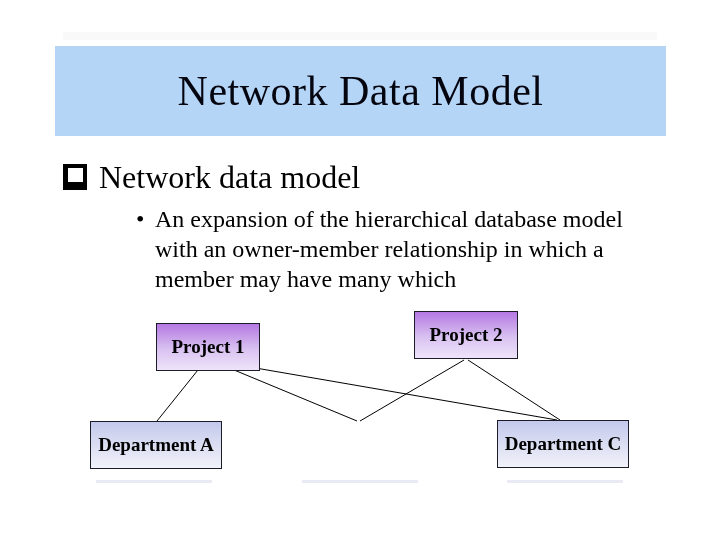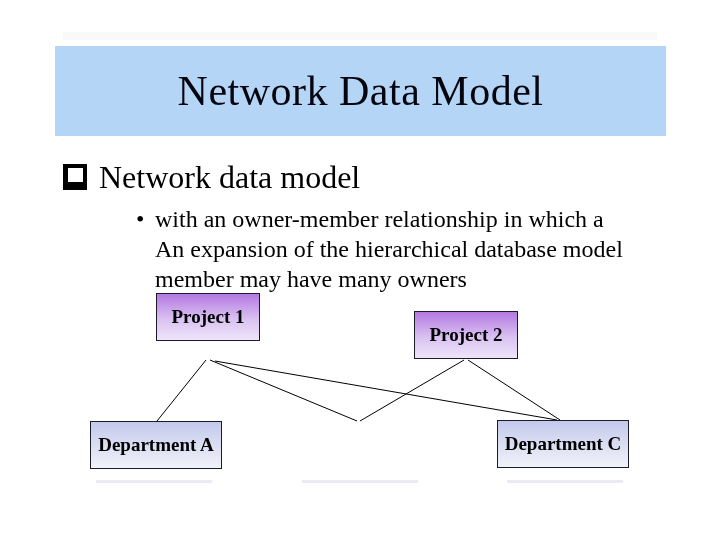--- a/index.html
+++ b/index.html
@@ -101,21 +101,21 @@
     width: 102px;
     height: 46px;
     background: linear-gradient(to bottom, #b478e2 0%, #d9c2f1 55%, #efe4fa 100%);
   }
   .node.department {
     width: 130px;
     height: 46px;
     background: linear-gradient(to bottom, #c3c9ec 0%, #dde0f3 55%, #f1f2fa 100%);
     font-family: Liberation Serif, serif;
   }
-  #project-1 { left: 156px; top: 293px; }
+  #project-1 { left: 156px; top: 323px; }
   #project-2 { left: 414px; top: 311px; }
   #department-a { left: 90px;  top: 421px; }
   #department-b { left: 294px; top: 421px; }
   #department-c { left: 497px; top: 420px; justify-content: center; }
   .under-strip {
     position: absolute;
     height: 3px;
     background: #eaeaf4;
   }
   #strip-a { left: 96px;  top: 480px; width: 116px; }
@@ -129,23 +129,23 @@
 
 <div class="title-banner">
   <div class="slide-title">Network Data Model</div>
 </div>
 
 <div class="square-bullet"></div>
 <div class="heading-text">Network data model</div>
 
 <div class="sub-bullet-marker">•</div>
 <div class="sub-bullet-lines">
+  <div>An expansion of the hierarchical database model</div>
   <div>with an owner-member relationship in which a</div>
-  <div>An expansion of the hierarchical database model</div>
-  <div>member may have many owners</div>
+  <div>member may have many which</div>
 </div>
 
 <div class="diagram">
   <svg class="connector-svg" width="720" height="540" viewBox="0 0 720 540">
     <line x1="206" y1="360" x2="157" y2="421" stroke="#000000" stroke-width="1"></line>
     <line x1="210" y1="360" x2="357" y2="421" stroke="#000000" stroke-width="1"></line>
     <line x1="215" y1="361" x2="557" y2="420" stroke="#000000" stroke-width="1"></line>
     <line x1="464" y1="360" x2="360" y2="421" stroke="#000000" stroke-width="1"></line>
     <line x1="468" y1="360" x2="560" y2="420" stroke="#000000" stroke-width="1"></line>
   </svg>

